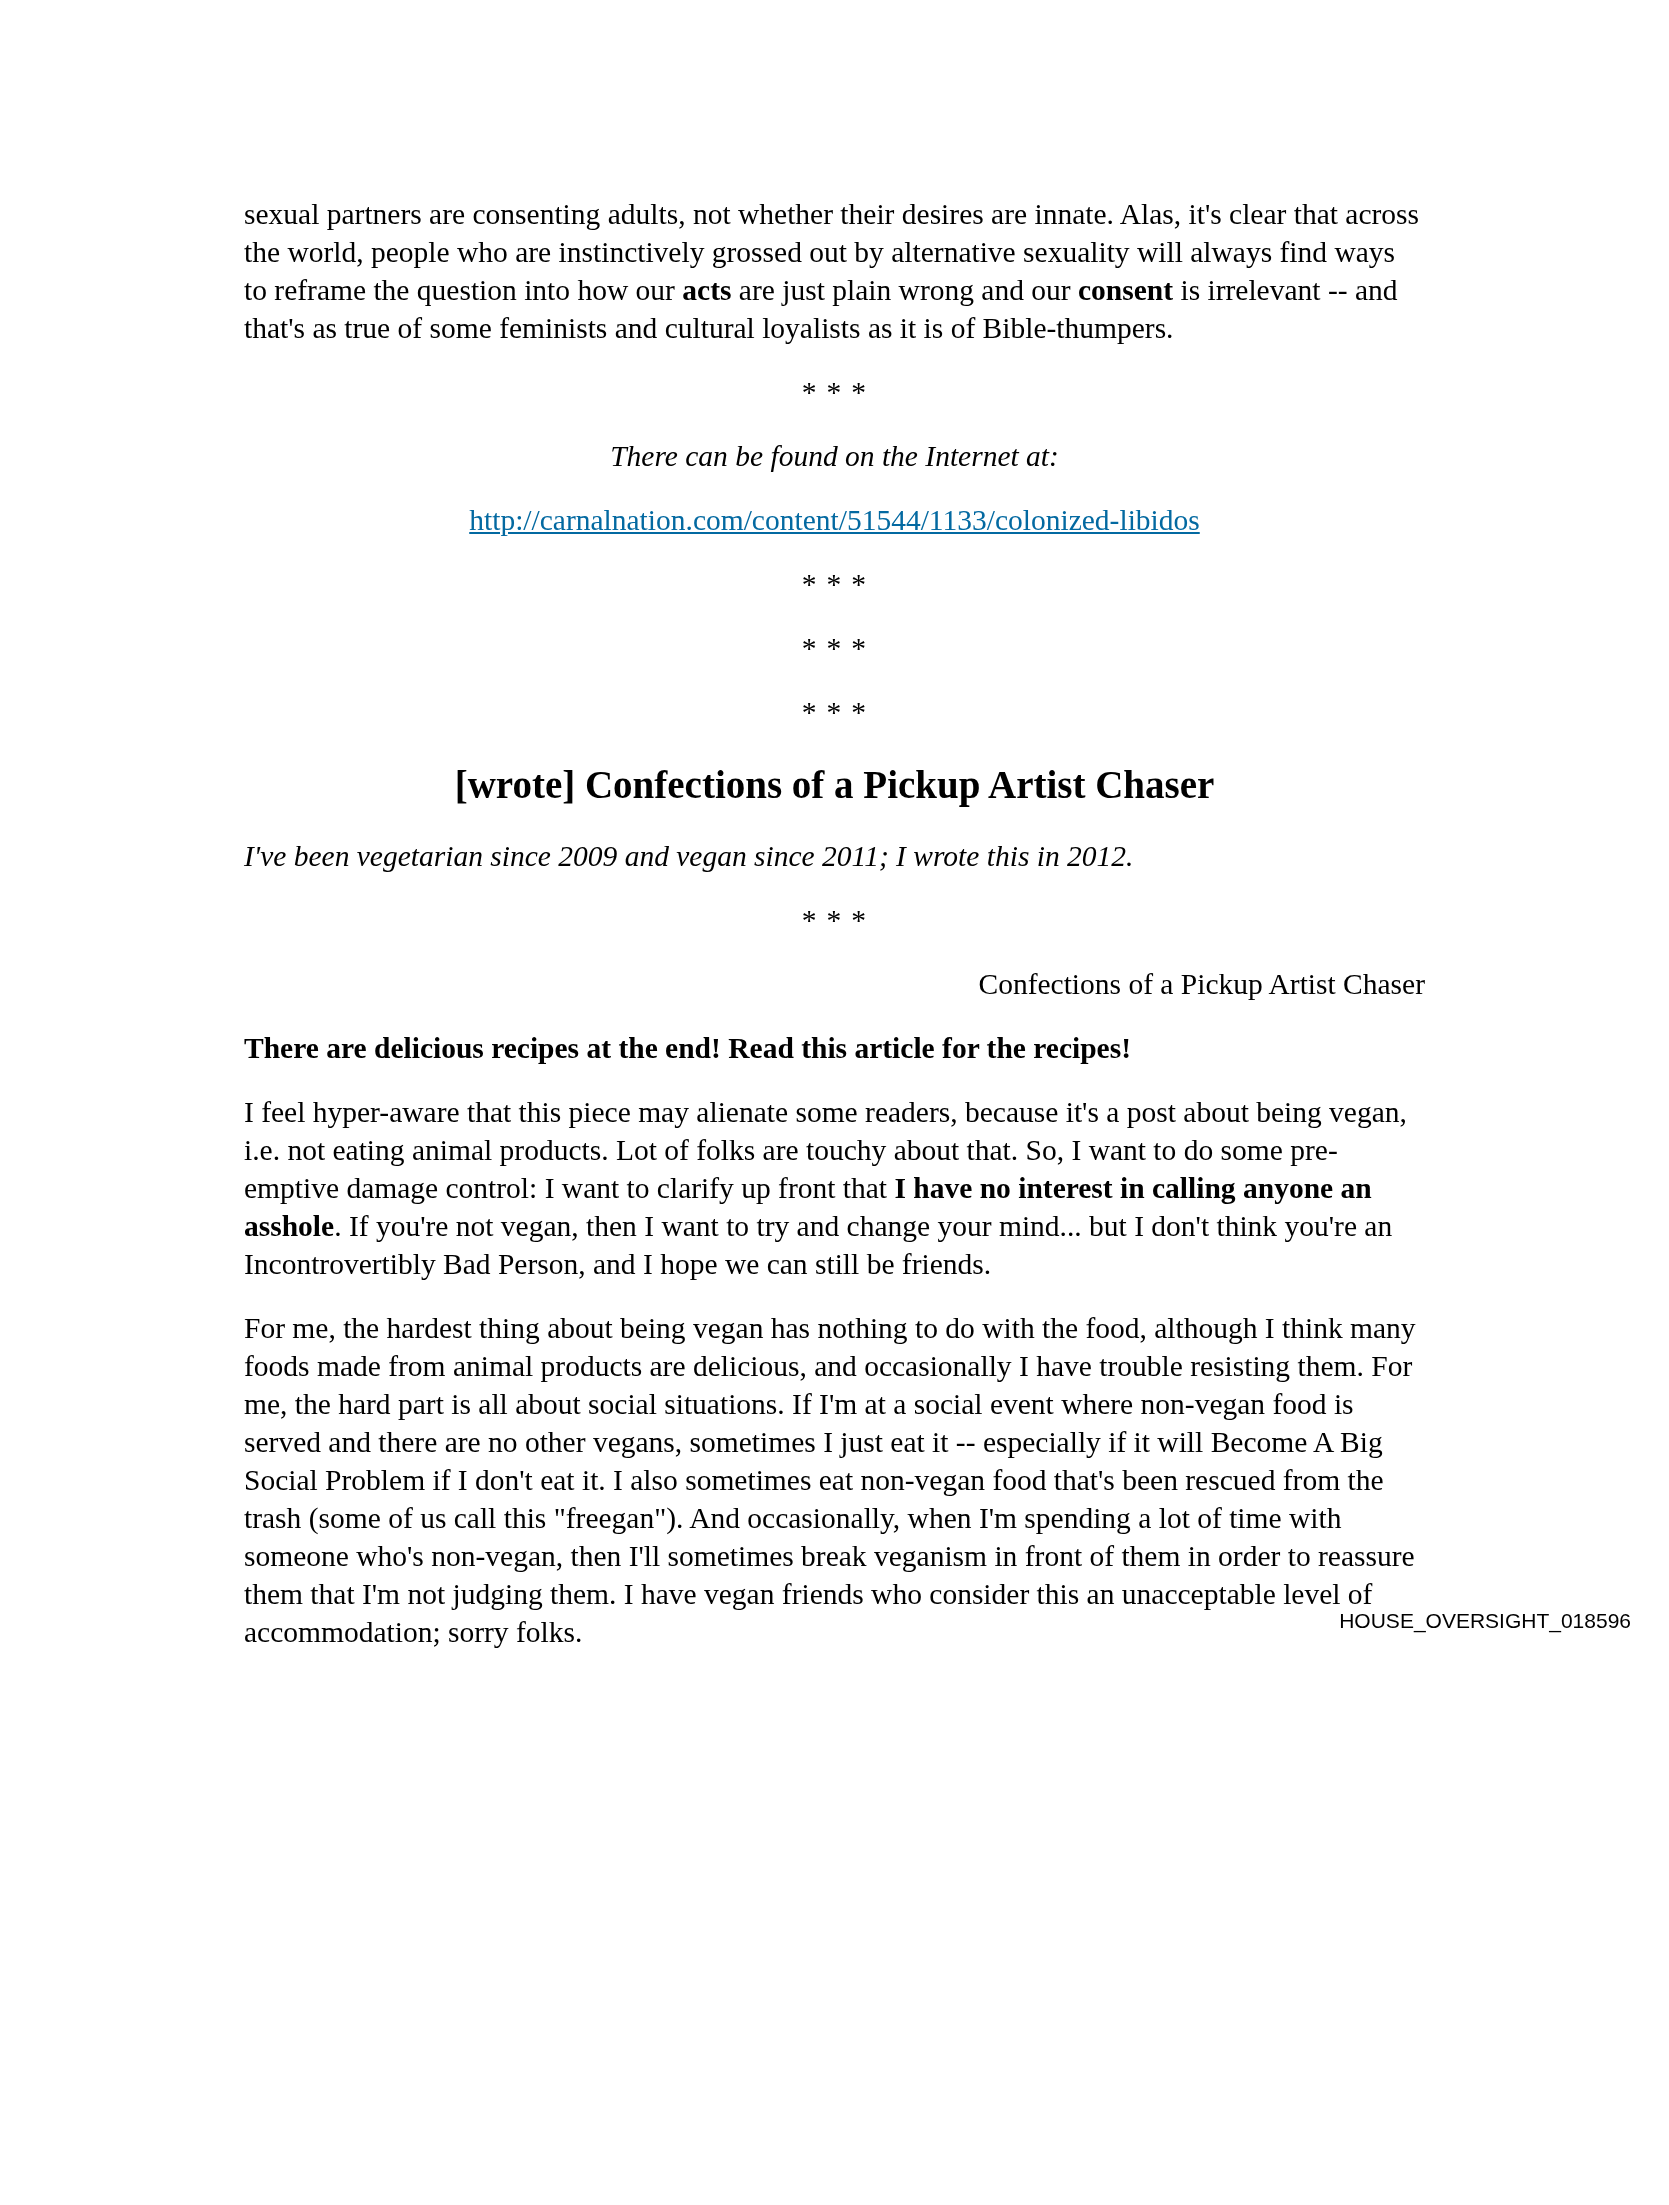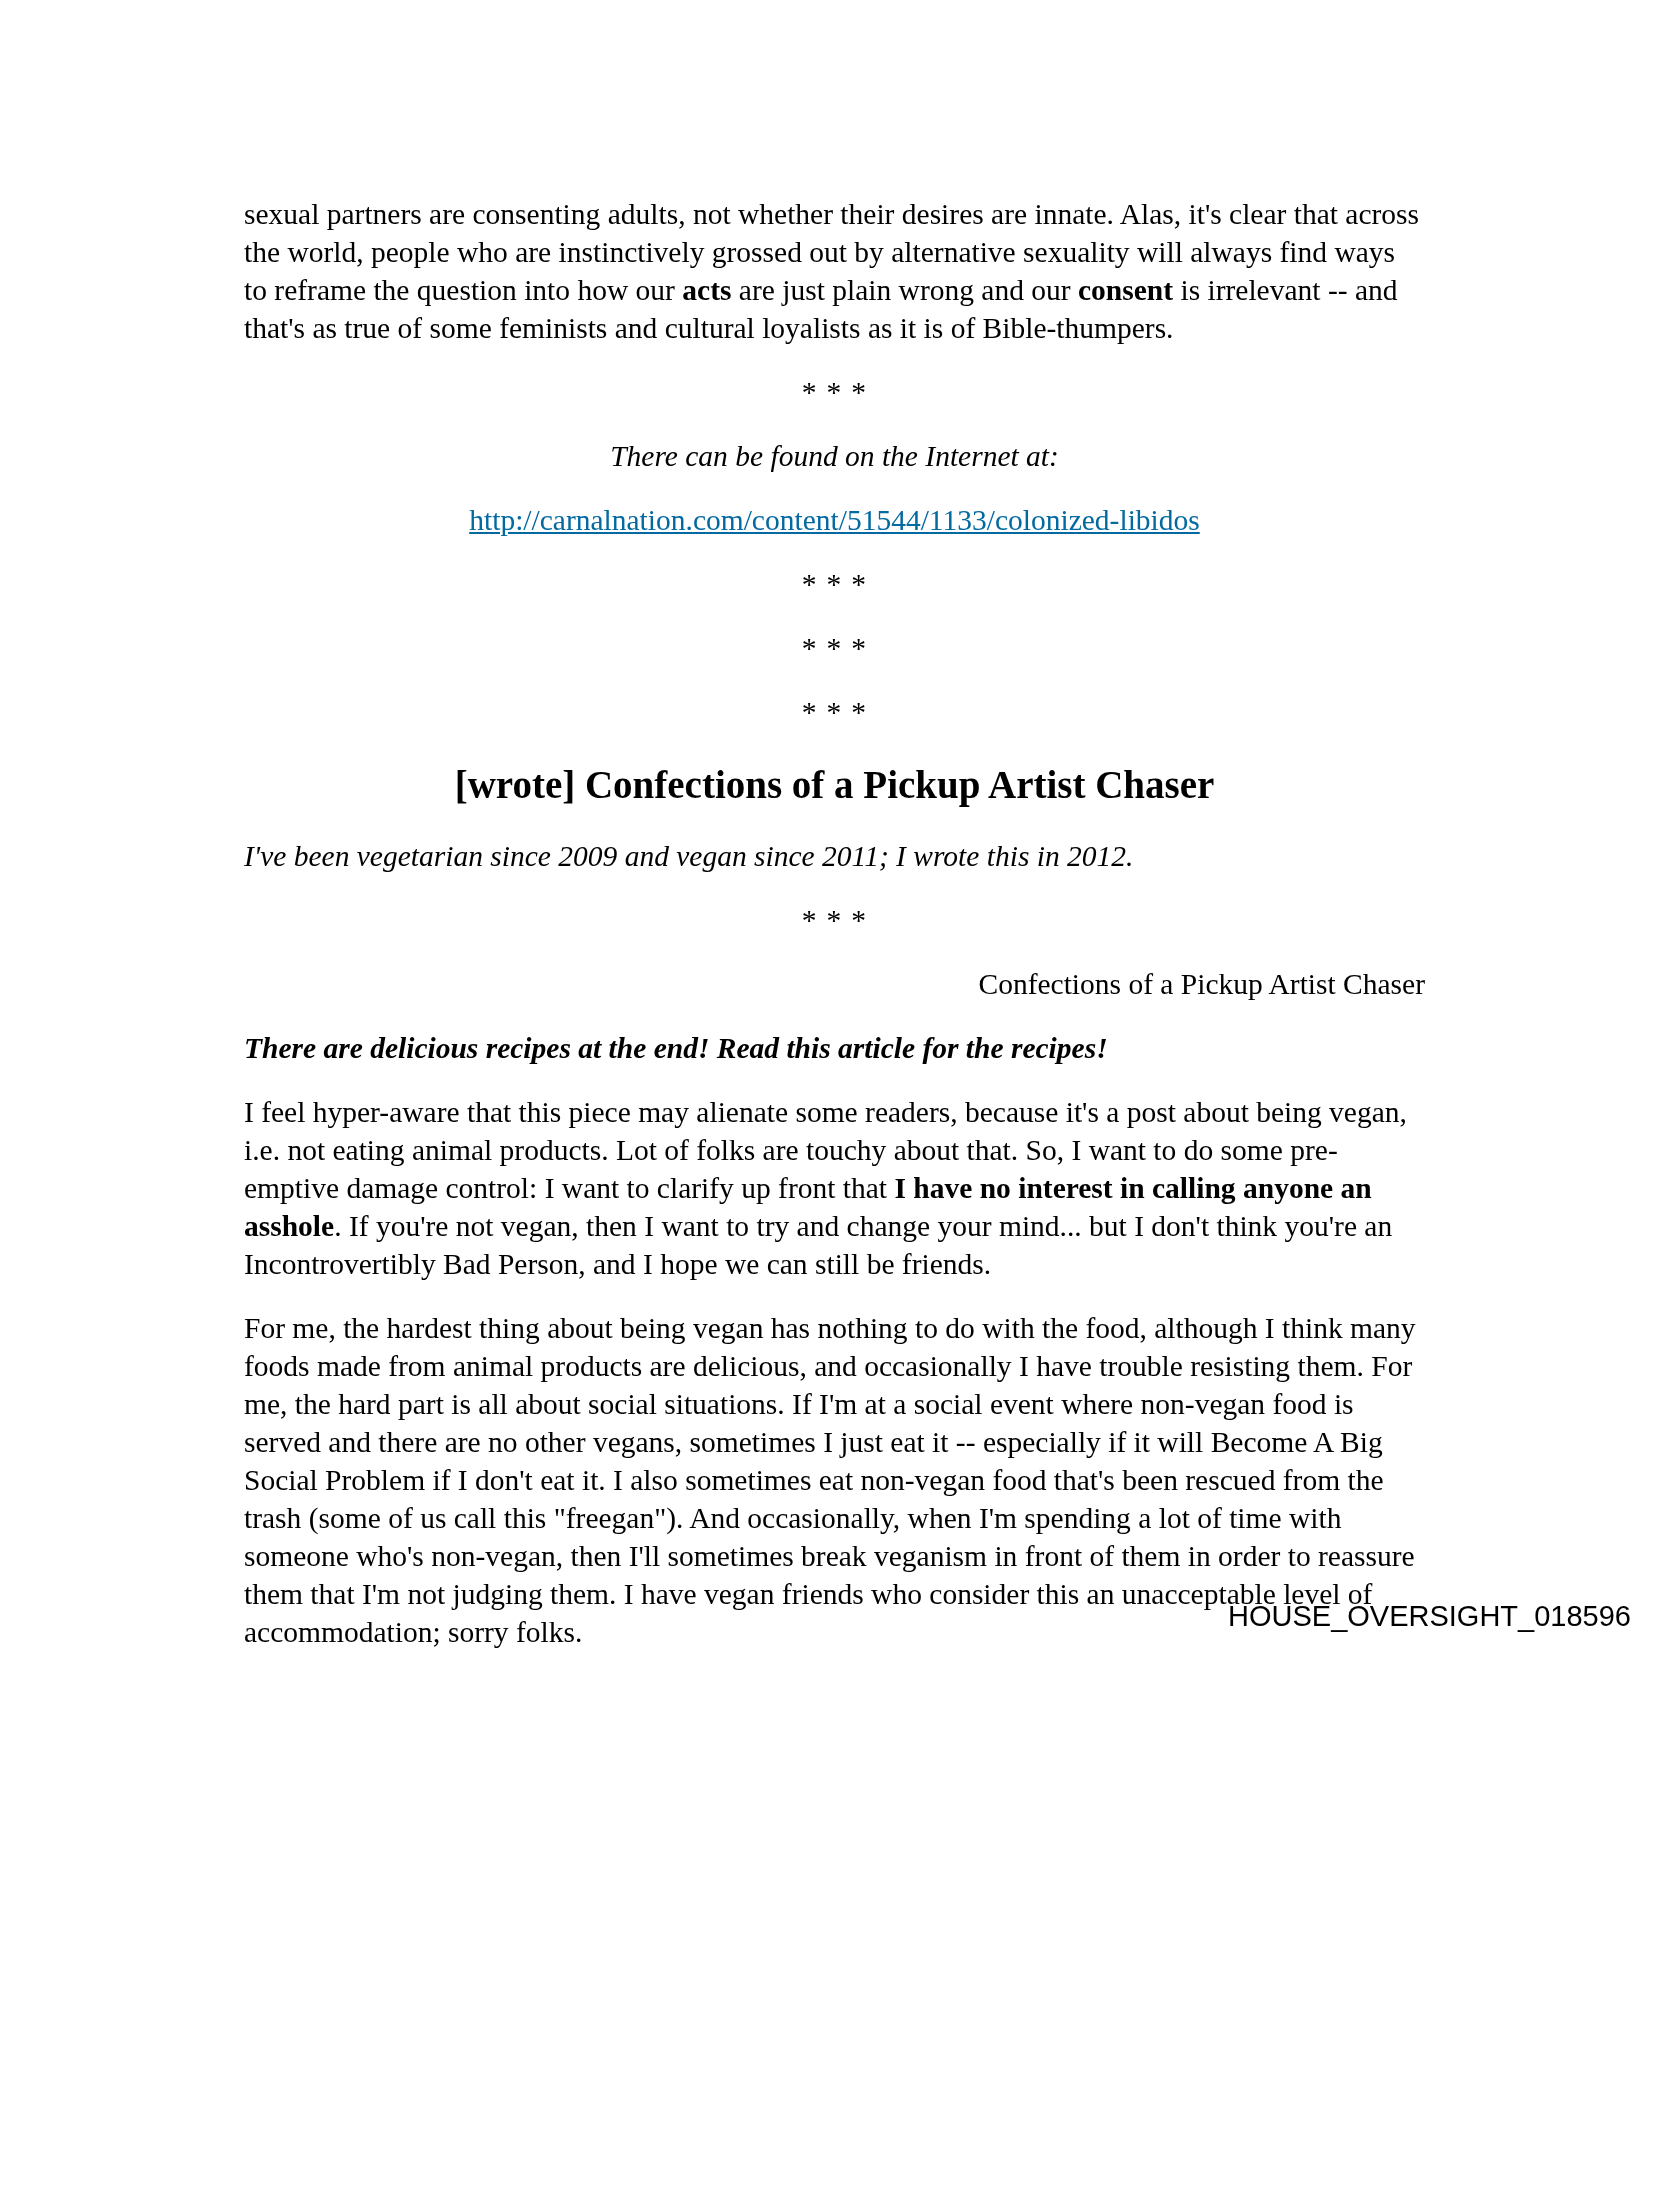--- a/index.html
+++ b/index.html
@@ -31,21 +31,21 @@
   .center {
     text-align: center;
   }
   .separator {
     text-align: center;
     margin: 26px 0;
     letter-spacing: 1.3px;
   }
   .bold { font-weight: bold; }
   .italic { font-style: italic; }
-  .bold-italic { font-weight: bold; font-style: italic; }
+  .bold-italic { font-weight: bold; }
   .article-title {
     text-align: center;
     font-weight: bold;
     font-size: 39px;
     line-height: 46px;
     margin: 31px 0 29px 0;
   }
   .subtitle {
     text-align: right;
     font-weight: normal;
@@ -58,21 +58,21 @@
   a.doc-link {
     color: #0369a1;
     text-decoration: underline;
     cursor: pointer;
   }
   .bates {
     position: absolute;
     right: 38px;
     bottom: 17px;
     font-family: "Liberation Sans", sans-serif;
-    font-size: 29px;
+    font-size: 21px;
     color: #000000;
   }
 </style>
 </head>
 <body>
 
 <div class="page">
   <div class="content">
 
     <p class="para"><span>sexual partners are consenting adults, not whether their desires are innate. Alas, it's clear that across the world, people who are instinctively grossed out by alternative sexuality will always find ways to reframe the question into how our </span><span class="bold">acts</span><span> are just plain wrong and our </span><span class="bold">consent</span><span> is irrelevant -- and that's as true of some feminists and cultural loyalists as it is of Bible-thumpers.</span></p>

